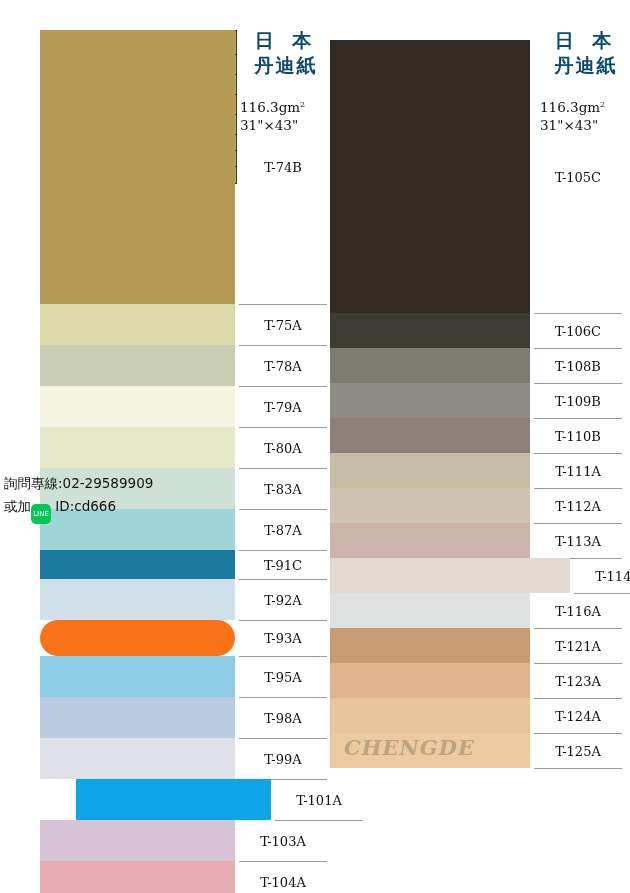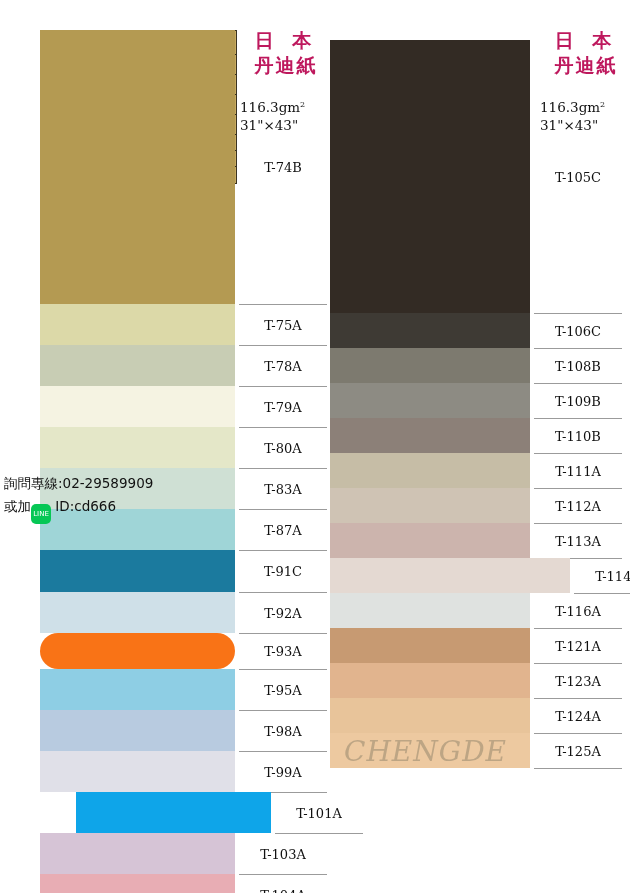--- a/index.html
+++ b/index.html
@@ -24,21 +24,21 @@
     padding:3px 0 3px 0;border-bottom:1px solid #3a3322;letter-spacing:0px;
   }
   .pt-row{display:flex;border-bottom:1px solid #3a3322;}
   .pt-row .c1{flex:0 0 108px;border-right:1px solid #3a3322;text-align:center;font-size:11.5px;color:#1d1a10;padding:2px 0;}
   .pt-row .c2{flex:1;text-align:center;font-size:11.5px;color:#1d1a10;padding:2px 0;}
   .pt-note{font-size:9.5px;color:#241f12;padding:1px 2px 1px 3px;border-bottom:1px solid #3a3322;}
   .pt-note.red{color:#d01010;font-weight:bold;font-size:10px;border-bottom:none;}
 
   
   .heading{
-    position:absolute;font-family:"DejaVu Serif", serif;color:#be185d;
+    position:absolute;font-family:"DejaVu Serif", serif;color:#0c4a6e;
     text-align:center;line-height:1.15;
   }
   .heading .big{font-size:19px;font-weight:bold;letter-spacing:6px;display:block;}
   .heading .big2{font-size:19px;font-weight:bold;letter-spacing:2px;display:block;margin-top:3px;}
   .spec{position:absolute;font-family:"DejaVu Serif", serif;color:#111;font-size:13.5px;line-height:1.35;}
   .spec sup{font-size:8px;vertical-align:super;}
 
   
   .col{position:absolute;}
   .swatch{position:relative;width:100%;}
@@ -54,22 +54,22 @@
 
   
   .contact{position:absolute;left:4px;top:472px;font-family:"DejaVu Sans", sans-serif;font-size:13.5px;color:#111;line-height:1.7;}
   .line-badge{
     display:inline-block;width:20px;height:20px;border-radius:5px;background:#06c755;
     color:#fff;font-size:7px;line-height:20px;text-align:center;vertical-align:-5px;
     font-family:"DejaVu Sans", sans-serif;letter-spacing:0px;
   }
   .watermark{
     position:absolute;left:344px;top:735px;font-family:"DejaVu Serif", serif;
-    font-size:28px;font-style:italic;color:rgba(150,135,110,0.55);
-    letter-spacing:1px;pointer-events:none;
+    font-size:21px;font-style:italic;color:rgba(150,135,110,0.55);
+    letter-spacing:1px;pointer-events:none;font-weight:bold;
   }
 </style>
 </head>
 <body>
 
 <div class="page">
 
   <div class="price-table">
     <div class="pt-title">日本116.3g丹迪紙</div>
     <div class="pt-row">
@@ -133,21 +133,21 @@
         <div class="label">T-80A</div>
       </div>
       <div class="swatch" style="height:41px;background:#cfe0d4;">
         <div class="labelbox"></div>
         <div class="label">T-83A</div>
       </div>
       <div class="swatch" style="height:41px;background:#9fd5d7;">
         <div class="labelbox"></div>
         <div class="label">T-87A</div>
       </div>
-      <div class="swatch" style="height:42px;background:#1b7a9e;">
+      <div class="swatch" style="height:29px;background:#1b7a9e;">
         <div class="labelbox"></div>
         <div class="label">T-91C</div>
       </div>
       <div class="swatch" style="height:41px;background:#cfe0e8;">
         <div class="labelbox"></div>
         <div class="label">T-92A</div>
       </div>
       <div class="swatch" style="height:36px;background:#f97316;border-radius:19px;">
         <div class="labelbox"></div>
         <div class="label">T-93A</div>

